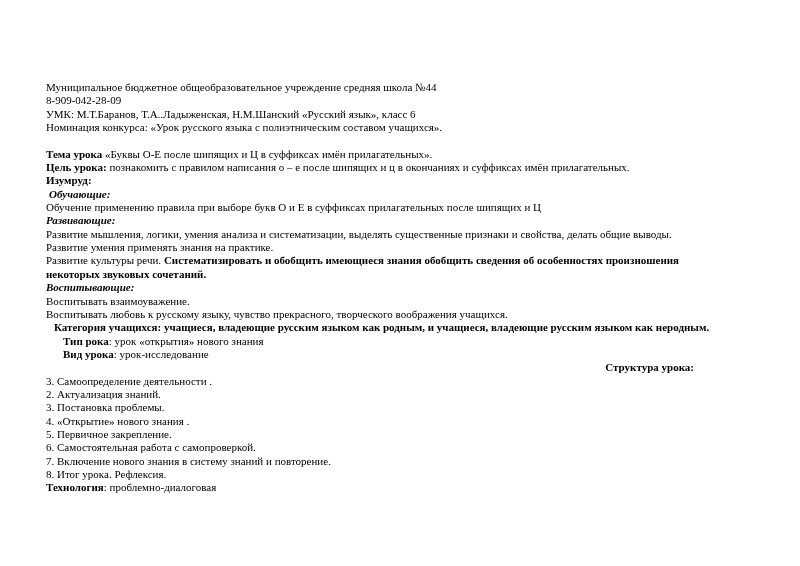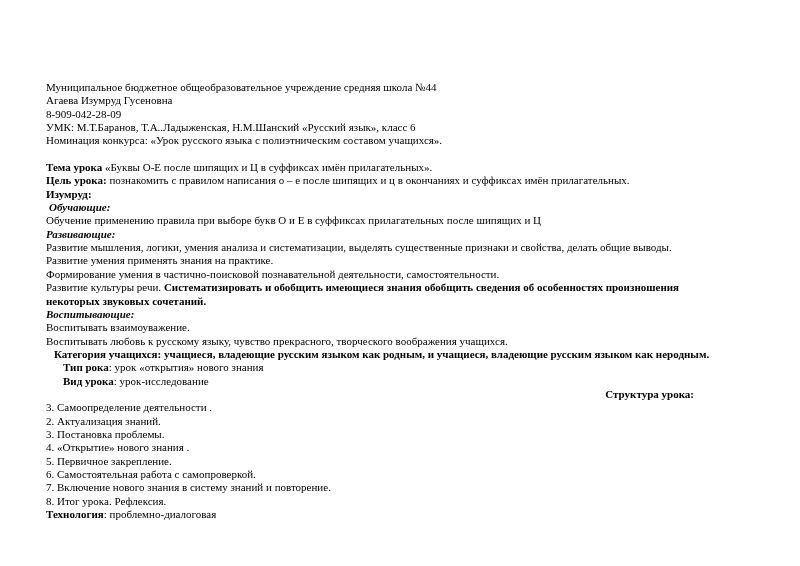--- a/index.html
+++ b/index.html
@@ -30,34 +30,32 @@
   }
   .b  { font-weight: bold; }
   .i  { font-style: italic; }
 </style>
 </head>
 <body>
 
 <div class="page">
   <div class="doc-body">
       <div class="line"><span class="">Муниципальное бюджетное общеобразовательное учреждение средняя школа №44</span></div>
-      <div class="line"><span class="">Агаева Изумруд Гусеновна</span></div>
       <div class="line"><span class="">8-909-042-28-09</span></div>
       <div class="line"><span class="">УМК: М.Т.Баранов, Т.А..Ладыженская, Н.М.Шанский «Русский язык», класс 6</span></div>
       <div class="line"><span class="">Номинация конкурса: «Урок русского языка с полиэтническим составом учащихся».</span></div>
       <div class="line">&nbsp;</div>
       <div class="line center"><span class="b ">Тема урока</span><span class=""> «Буквы О-Е после шипящих и Ц в суффиксах имён прилагательных».</span></div>
       <div class="line"><span class="b ">Цель урока:</span><span class=""> познакомить с правилом написания о – е после шипящих и ц в окончаниях и суффиксах имён прилагательных.</span></div>
       <div class="line"><span class="b ">Изумруд:</span></div>
       <div class="line" style="padding-left: 3px;"><span class="b i">Обучающие:</span></div>
       <div class="line"><span class="">Обучение применению правила при выборе букв О и Е в суффиксах прилагательных после шипящих и Ц</span></div>
       <div class="line"><span class="b i">Развивающие:</span></div>
       <div class="line"><span class="">Развитие мышления, логики, умения анализа и систематизации, выделять существенные признаки и свойства, делать общие выводы.</span></div>
       <div class="line"><span class="">Развитие умения применять знания на практике.</span></div>
-      <div class="line"><span class="">Формирование умения в частично-поисковой познавательной деятельности, самостоятельности.</span></div>
       <div class="line"><span class="">Развитие культуры речи. </span><span class="b ">Систематизировать и обобщить имеющиеся знания обобщить сведения об особенностях произношения</span></div>
       <div class="line"><span class="b ">некоторых звуковых сочетаний.</span></div>
       <div class="line"><span class="b i">Воспитывающие:</span></div>
       <div class="line"><span class="">Воспитывать взаимоуважение.</span></div>
       <div class="line"><span class="">Воспитывать любовь к русскому языку, чувство прекрасного, творческого воображения учащихся.</span></div>
       <div class="line" style="padding-left: 8px; font-family: Liberation Serif, serif;"><span class="b ">Категория учащихся: учащиеся, владеющие русским языком как родным, и учащиеся, владеющие русским языком как неродным.</span></div>
       <div class="line" style="padding-left: 17px;"><span class="b ">Тип рока</span><span class="">: урок «открытия» нового знания</span></div>
       <div class="line" style="padding-left: 17px;"><span class="b ">Вид урока</span><span class="">: урок-исследование</span></div>
       <div class="line" style="padding-left: 17px; text-align: right;"><span class="b ">Структура урока:</span></div>
       <div class="line"><span class="">3. Самоопределение деятельности .</span></div>

